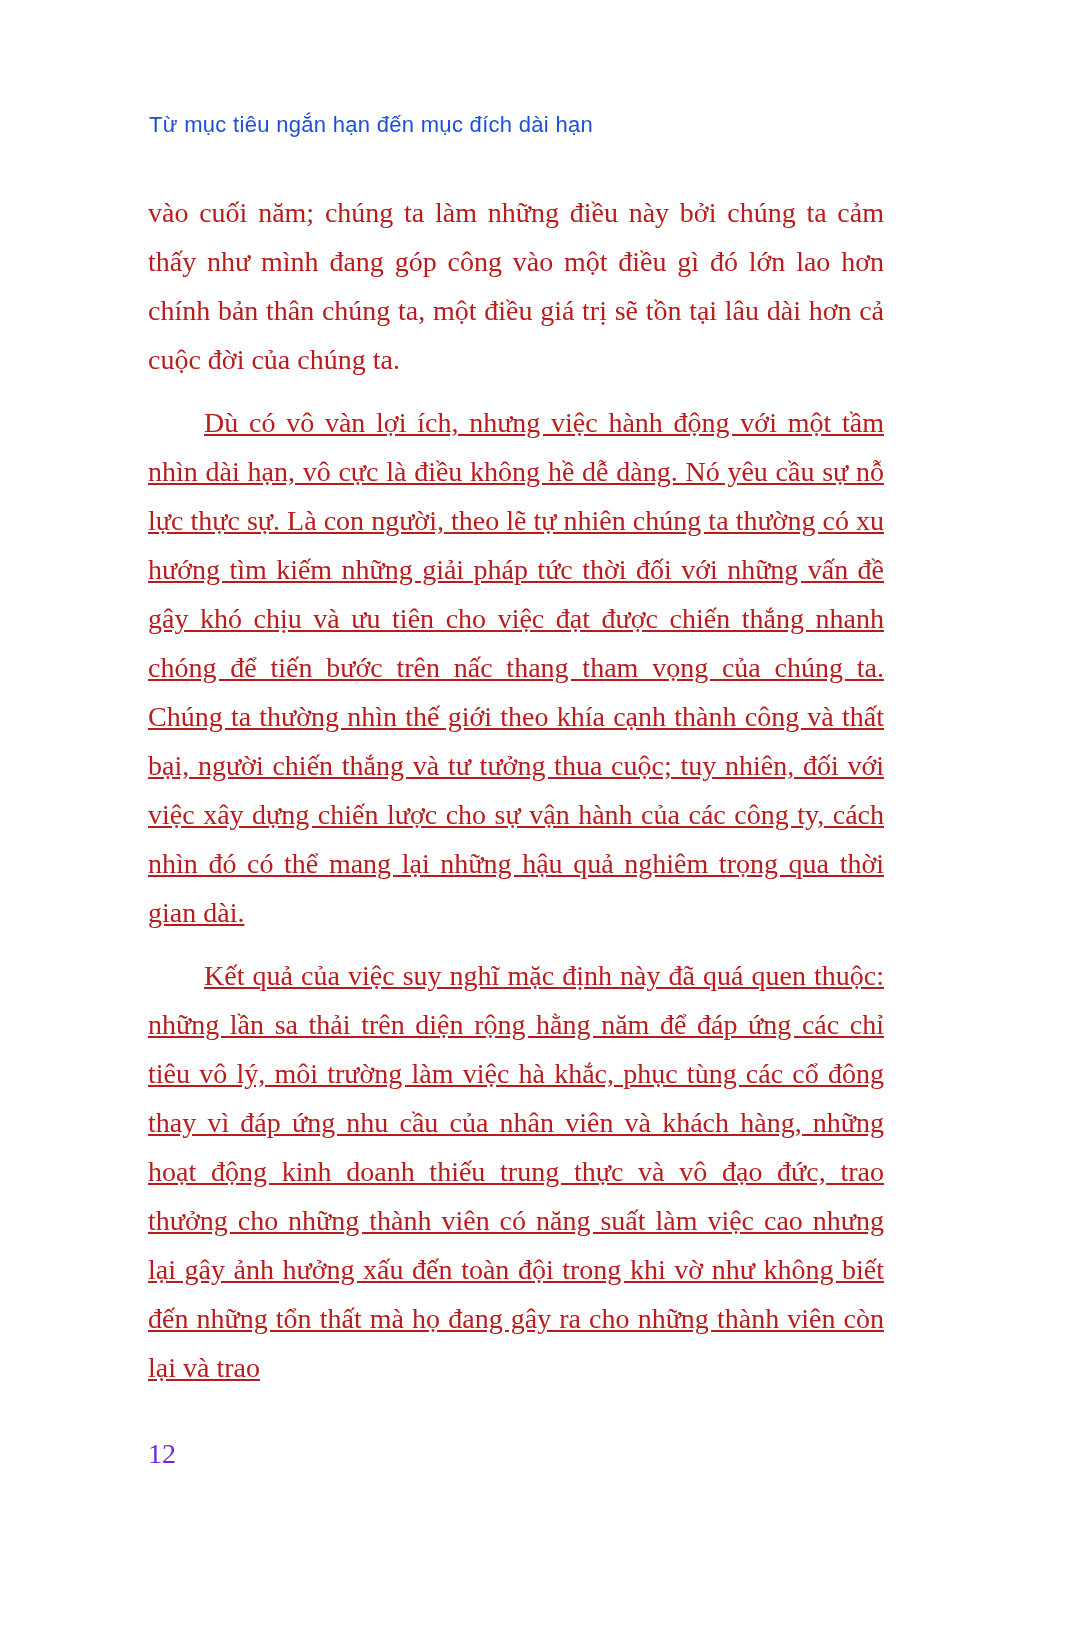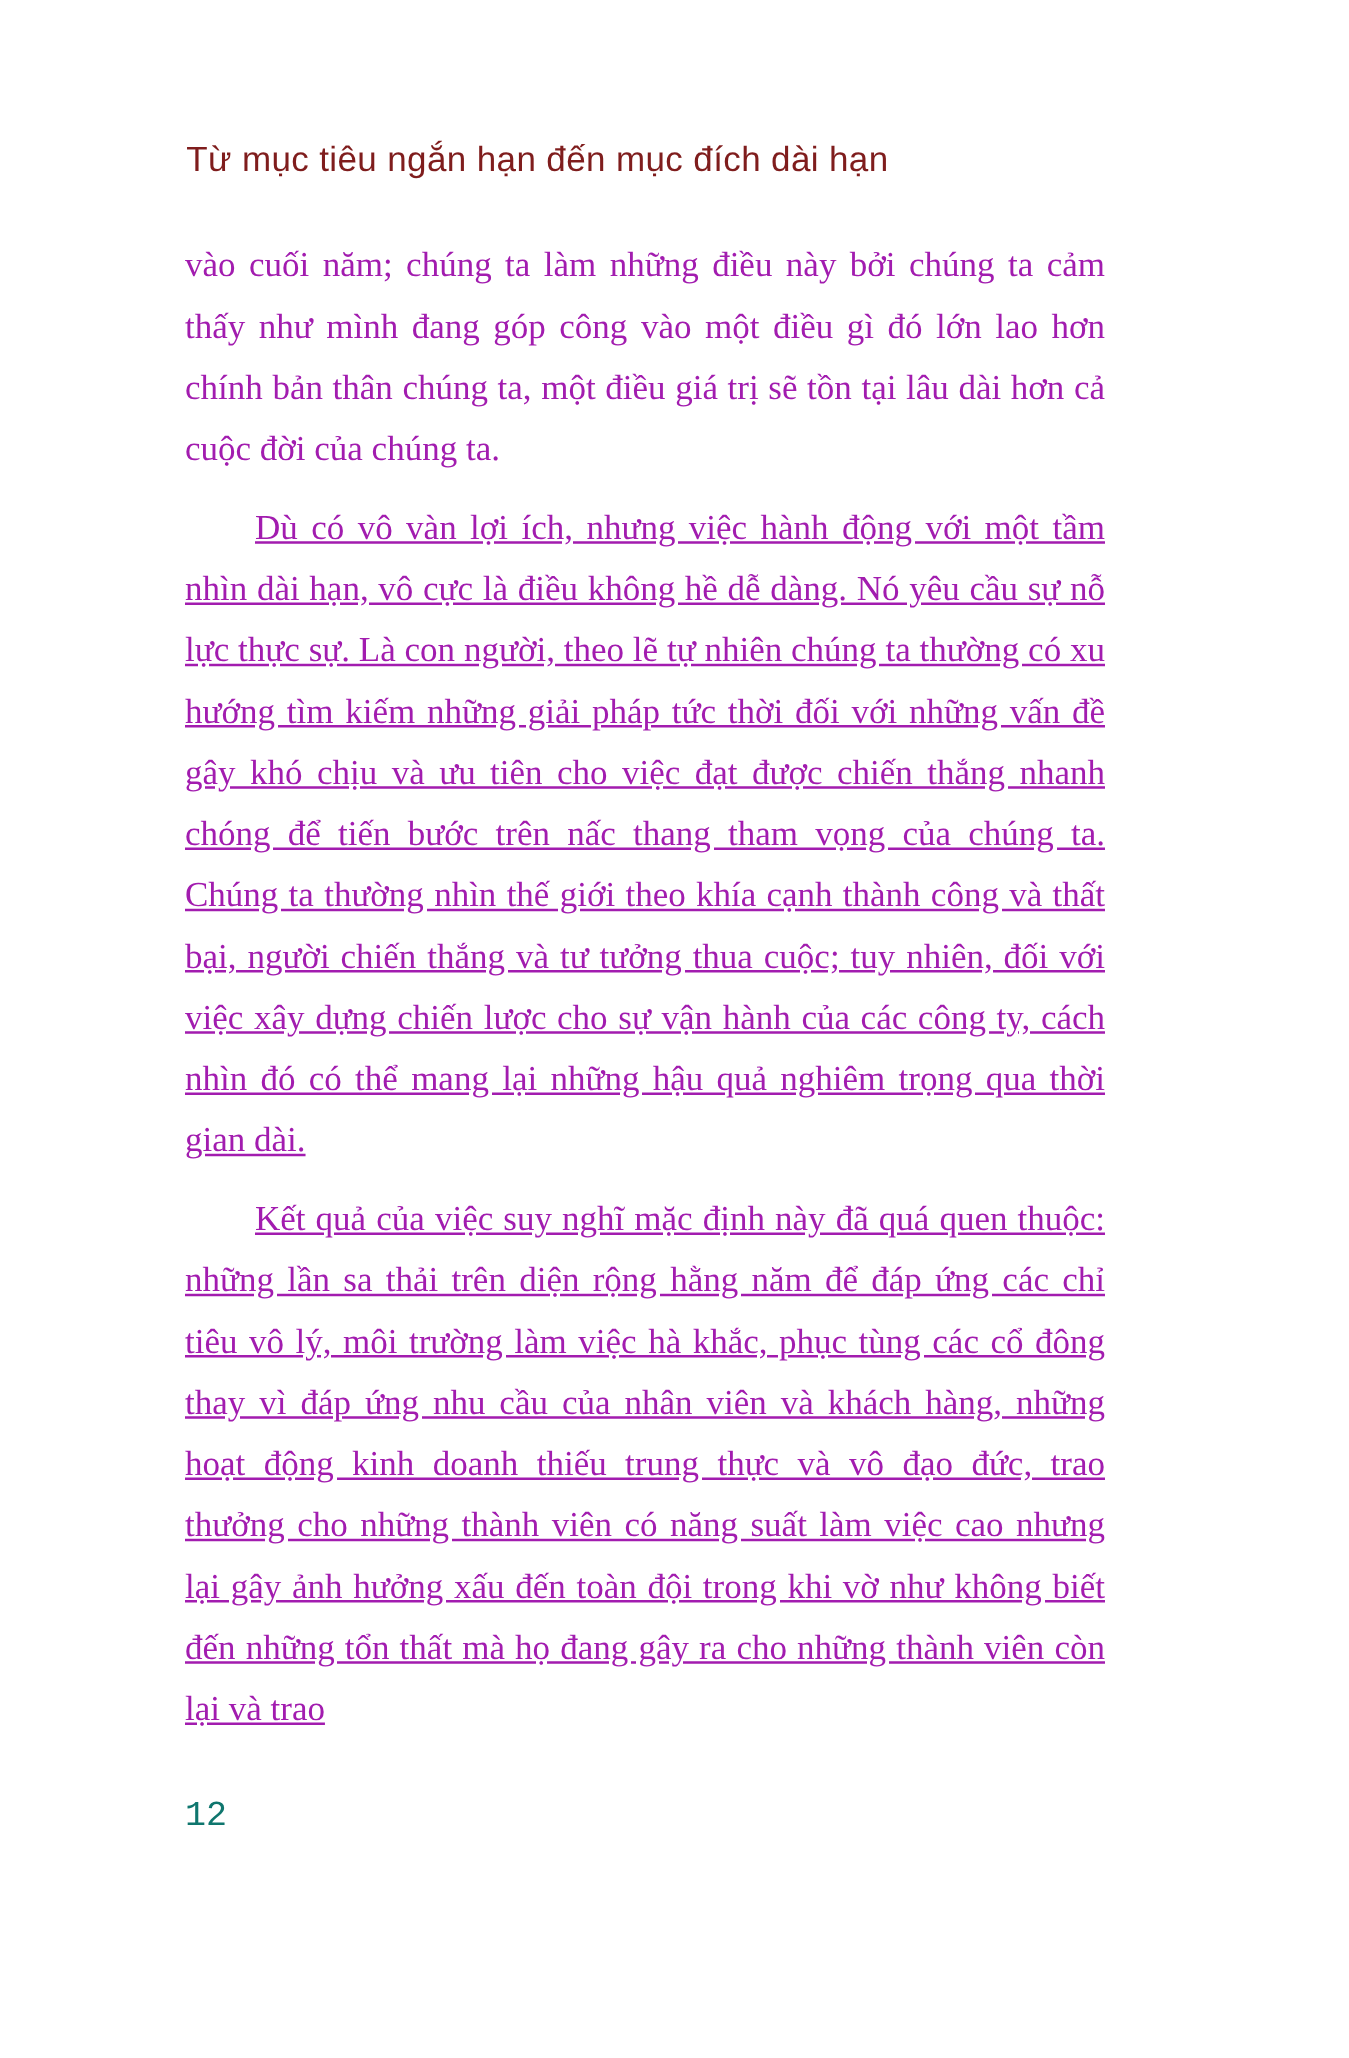--- a/index.html
+++ b/index.html
@@ -14,50 +14,50 @@
     background: #ffffff;
     overflow: hidden;
     box-sizing: border-box;
   }
   .running-head {
     position: absolute;
     top: 112px;
     left: 149px;
     width: 735px;
     font-family: "Liberation Sans", sans-serif;
-    font-size: 28px;
+    font-size: 22px;
     font-weight: 400;
-    color: #7f1d1d;
+    color: #1d4ed8;
     letter-spacing: 0.3px;
   }
   .body-text {
     position: absolute;
     top: 188px;
     left: 148px;
     width: 736px;
     font-family: "Liberation Serif", "DejaVu Serif", serif;
     font-size: 28px;
     line-height: 49px;
-    color: #a21caf;
+    color: #b91c1c;
     text-align: justify;
   }
   .body-text p {
     margin: 0 0 14px 0;
   }
   .body-text p.indent {
     text-indent: 56px;
     text-decoration: underline;
   }
   .page-number {
     position: absolute;
     top: 1438px;
     left: 148px;
-    font-family: Liberation Mono, monospace;
+    font-family: Liberation Serif, serif;
     font-size: 28px;
-    color: #0f766e;
+    color: #6d28d9;
   }
 </style>
 </head>
 <body>
 
 <div class="page">
 
   <div class="running-head">Từ mục tiêu ngắn hạn đến mục đích dài hạn</div>
 
   <div class="body-text">

